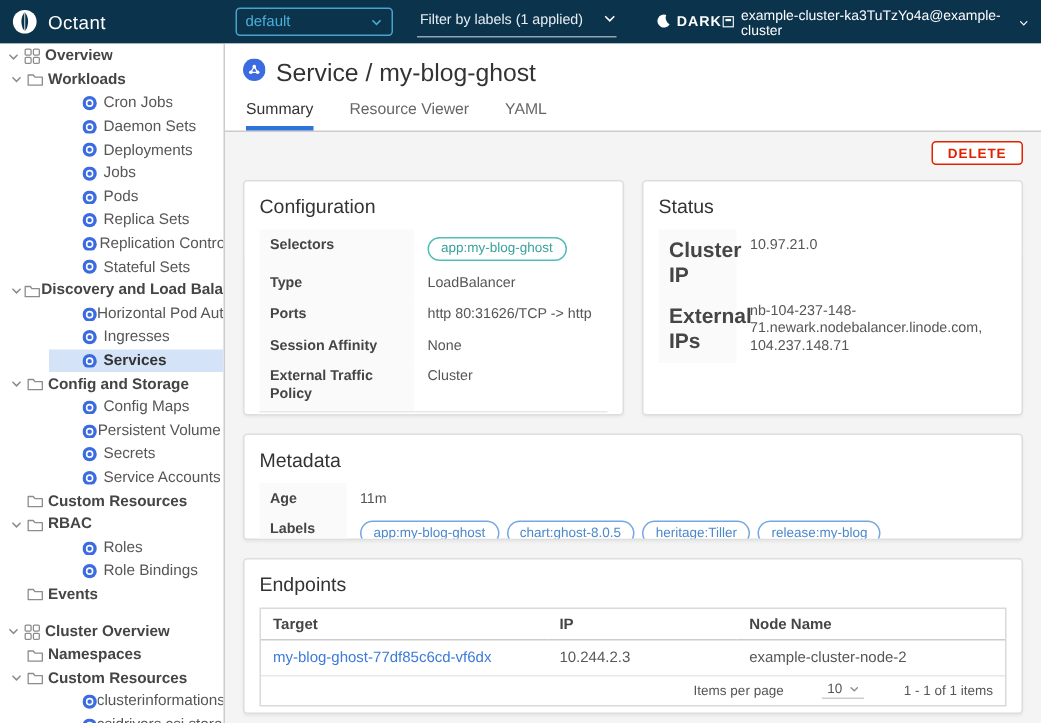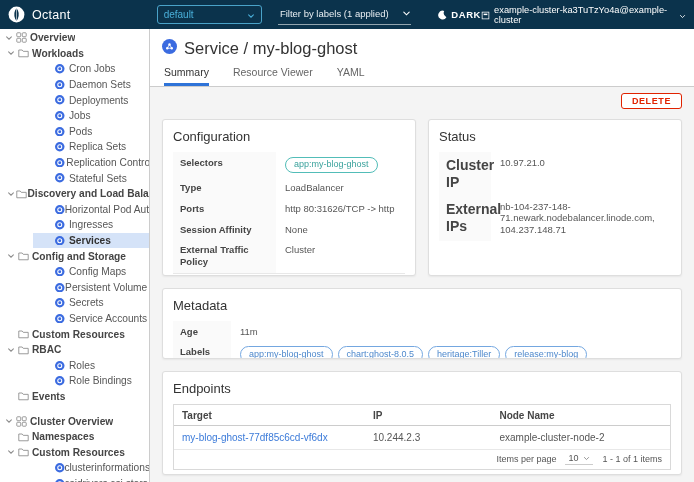--- a/index.html
+++ b/index.html
@@ -106,21 +106,21 @@
 
   .meta-card { height:71px; overflow:hidden; }
 
   .ep-card { height:104px; overflow:hidden; }
   .dg { border:1px solid #d9d9d9; margin-top:2px; }
   .dg table { width:100%; border-collapse:collapse; font-size:10px; }
   .dg th { text-align:left; color:#454545; font-weight:bold; padding:4.5px 8px; border-bottom:1px solid #ccc; }
   .dg td { padding:6px 8px; color:#565656; border-bottom:1px solid #e8e8e8; }
   .dg td.link { color:#3c7bd9; cursor:pointer; }
   .col-target { width:38.5%; } .col-ip { width:25.5%; } .col-node { width:36%; }
-  .dg-foot { display:flex; justify-content:flex-end; align-items:center; gap:9px; padding:3px 8px 4px; font-size:9px; color:#565656; }
+  .dg-foot { display:flex; justify-content:flex-end; align-items:center; gap:26px; padding:3px 8px 4px; font-size:9px; color:#565656; }
   .pp-select { display:flex; align-items:center; gap:5px; border-bottom:1px solid #ccc; padding:0 3px 1px; cursor:pointer; }
 </style>
 </head>
 <body>
 
 <div class="app">
 
   <header class="hdr">
     <span class="logo">
       <svg width="17" height="17" viewBox="0 0 20 20">

